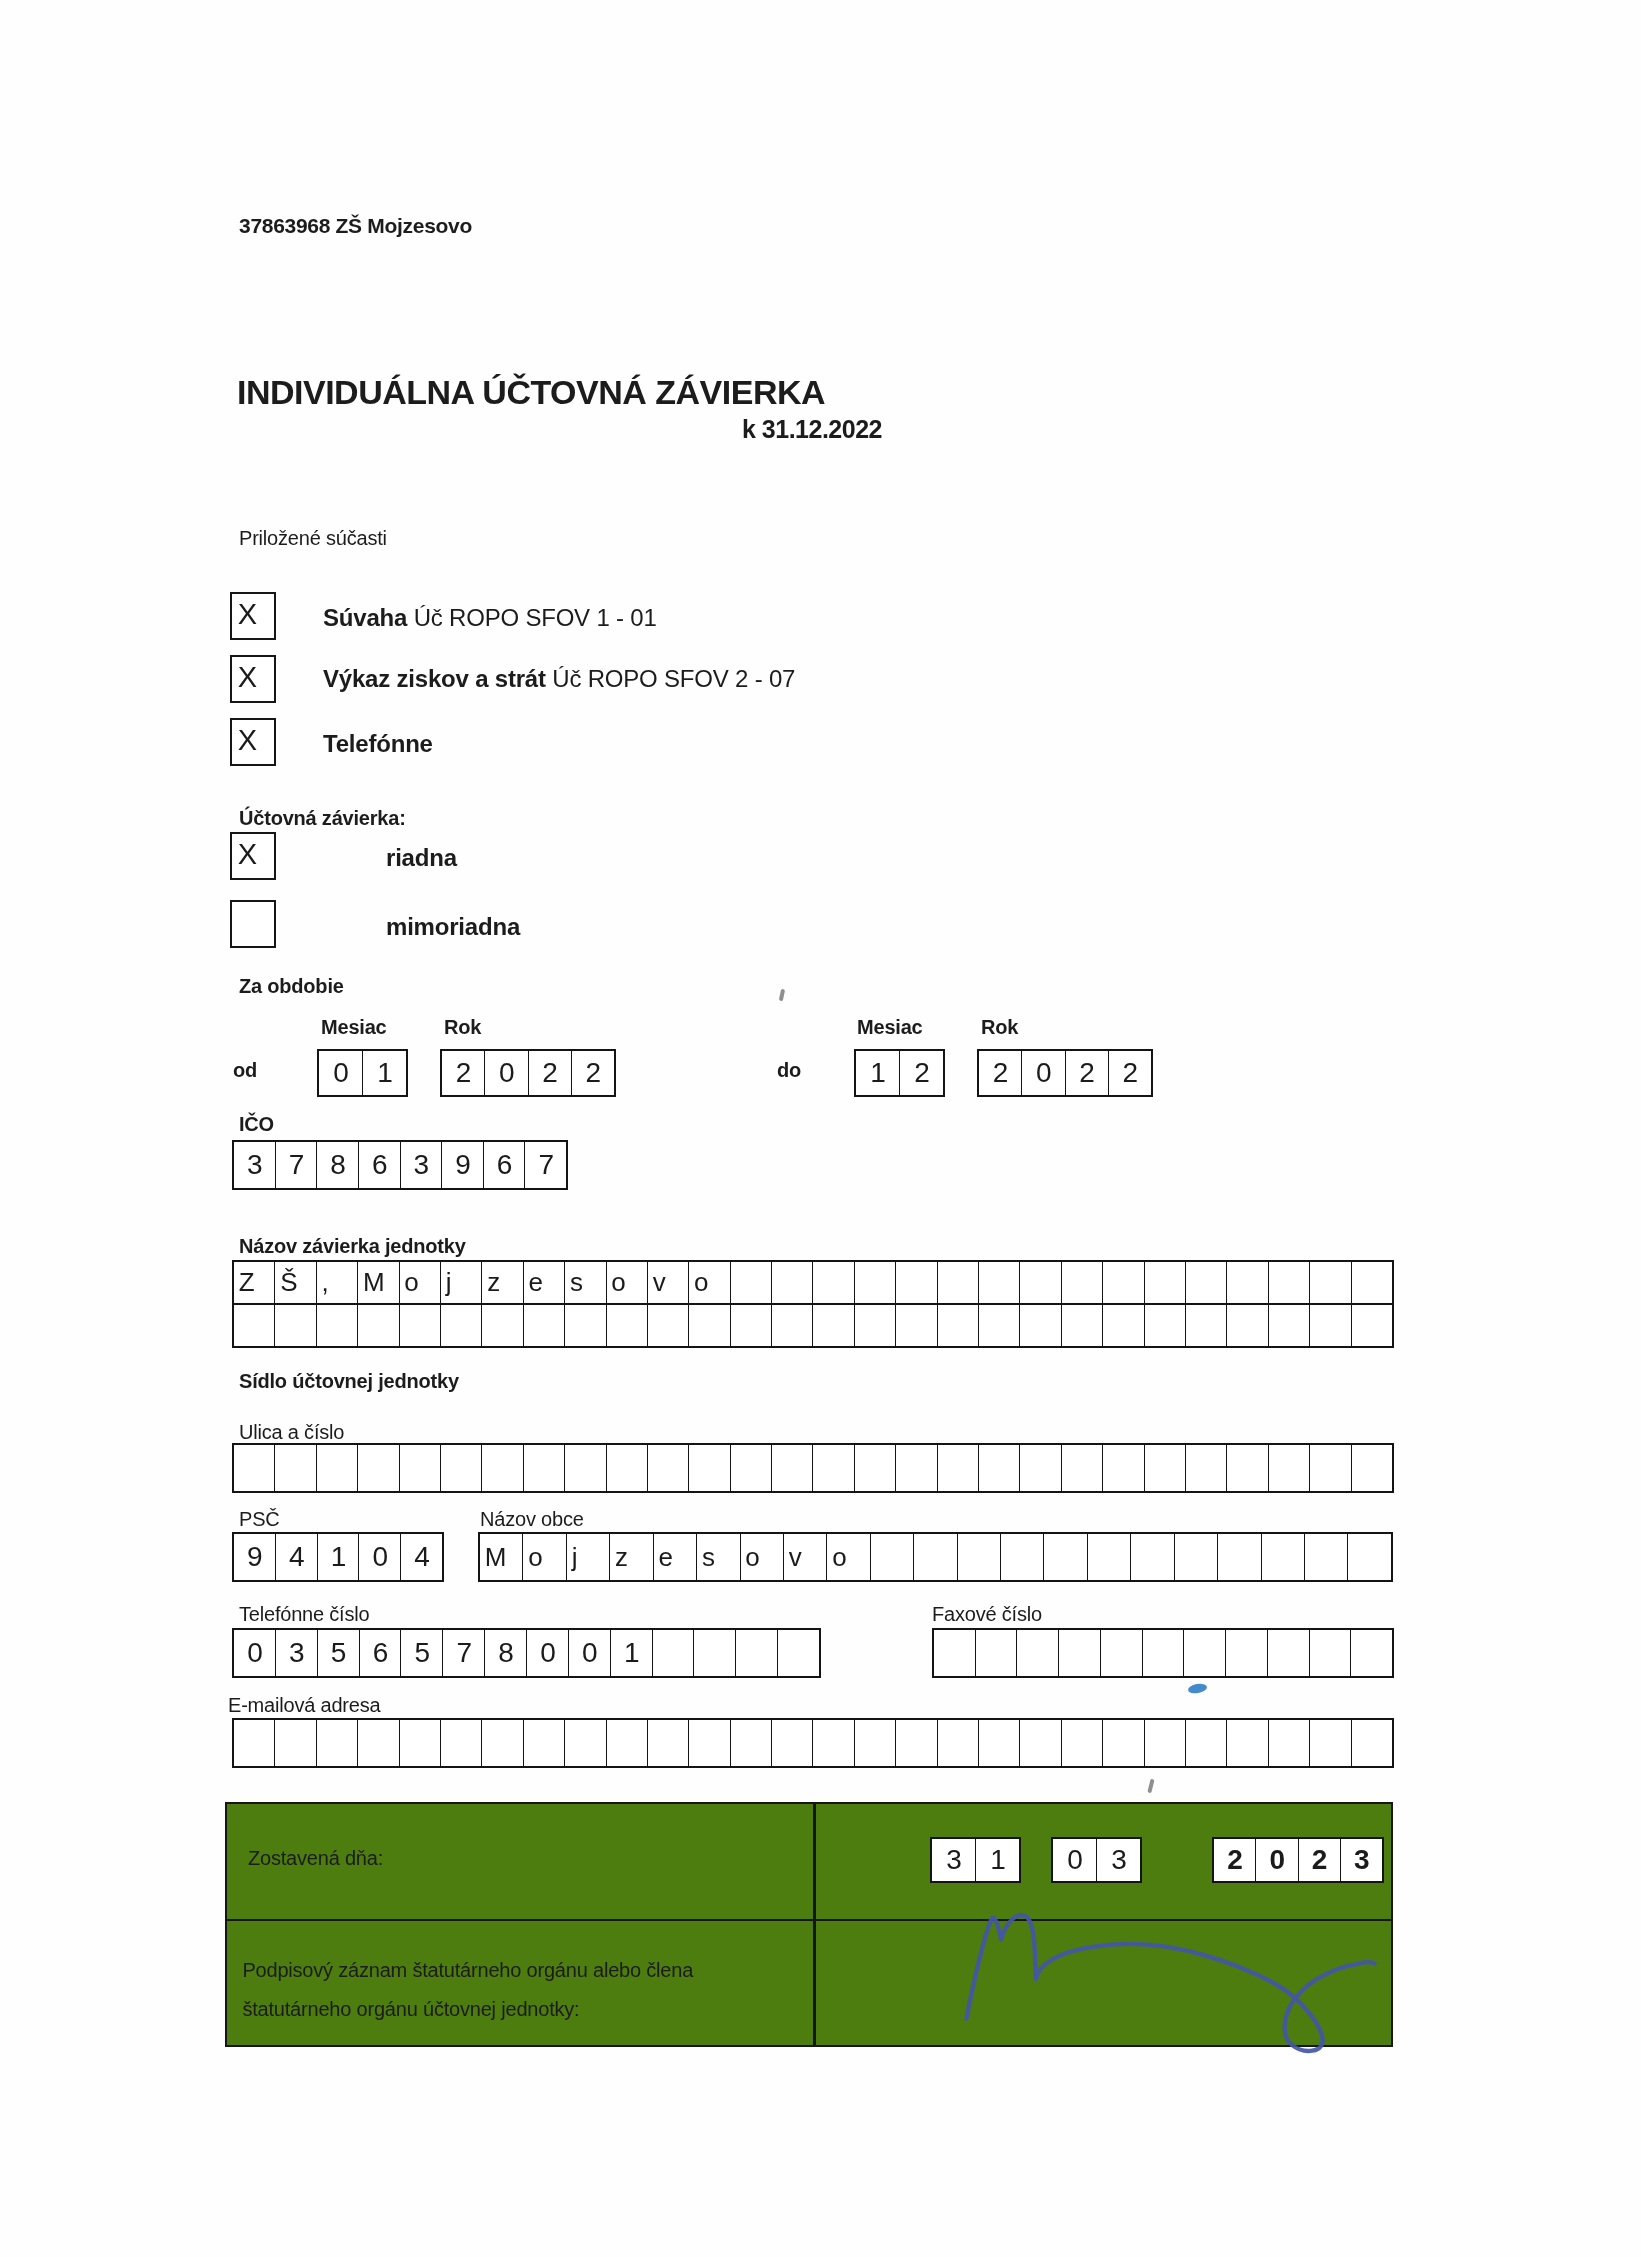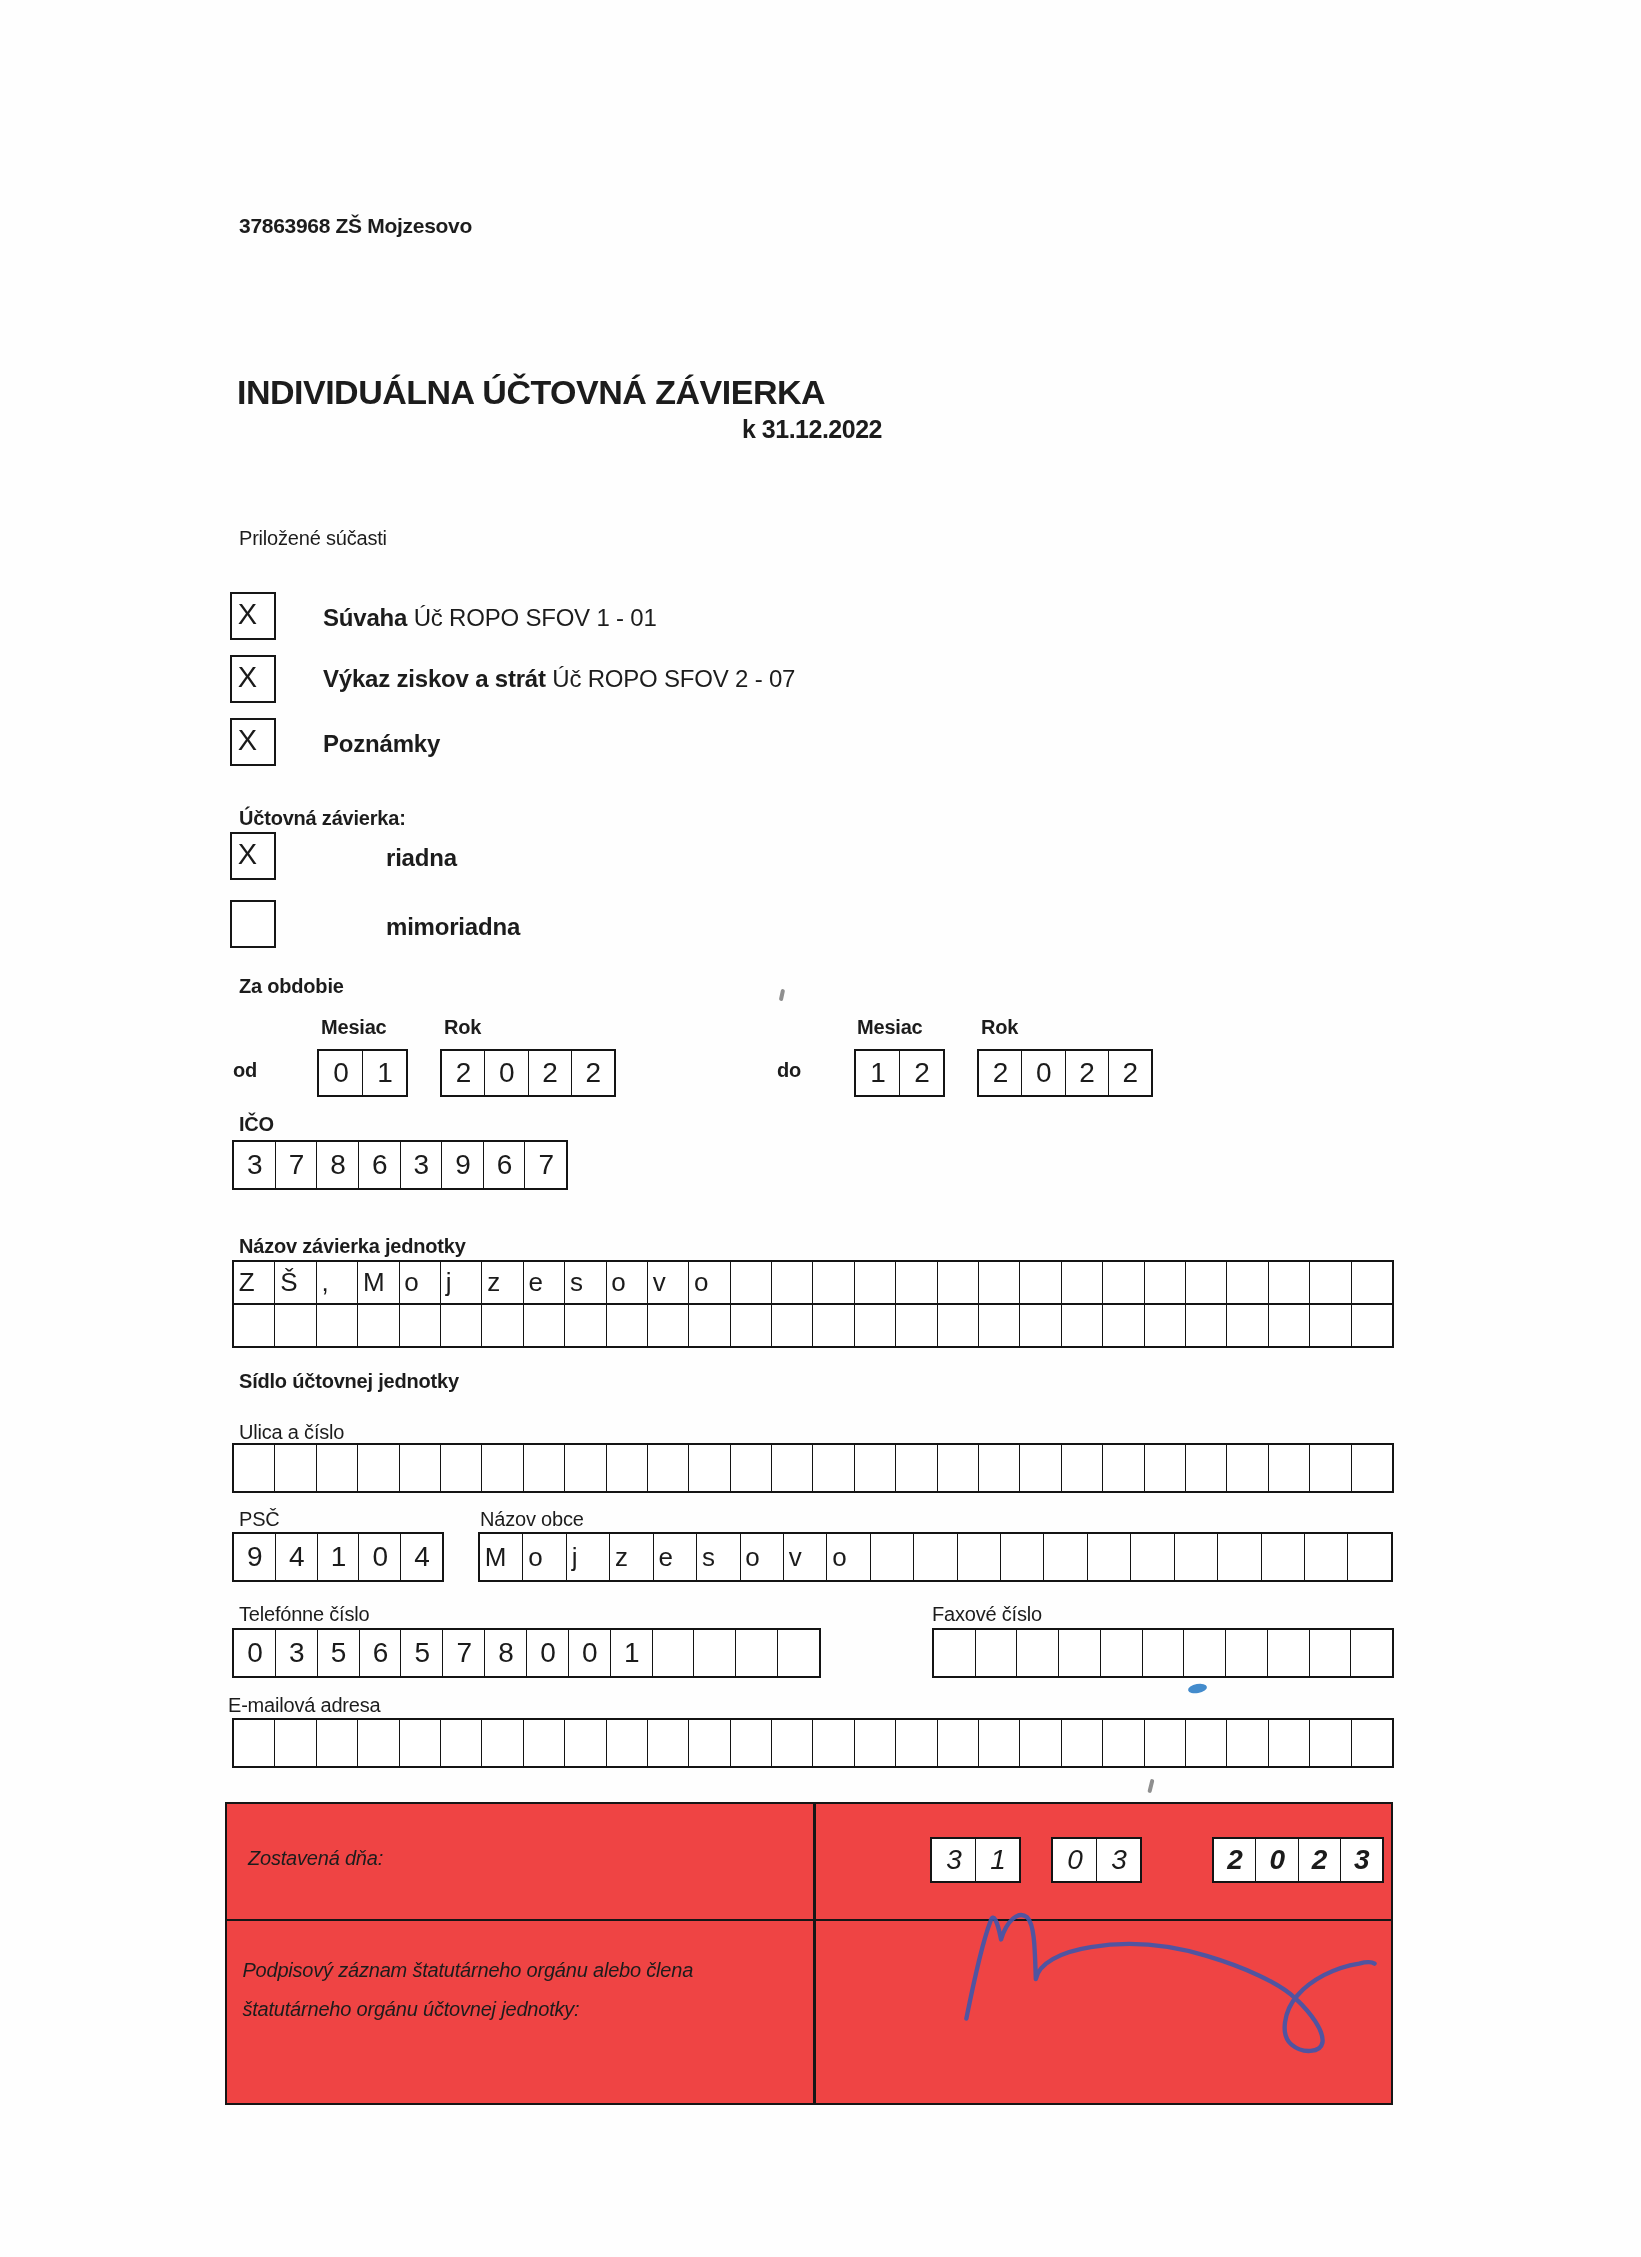--- a/index.html
+++ b/index.html
@@ -65,25 +65,24 @@
     display:flex;align-items:center;justify-content:center;
     font-size:26px;color:#1b1b1b;overflow:hidden;
   }
   .grid-stack .grid-row .cell:last-child{border-right:none;}
   .grid-stack .grid-row .cell.left{justify-content:flex-start;padding-left:4.8px;}
 
   
   .footer-table{
     position:absolute;
     left:225px;top:1802px;
-    width:1168px;height:303px;
+    width:1168px;height:245px;
     border:2.9px solid #161616;
     box-sizing:border-box;
-    background:#ef4444;
-    font-style:italic;
+    background:#4d7c0f;
   }
   .ft-row1{position:absolute;left:0;top:0;width:100%;height:117px;border-bottom:2.9px solid #161616;box-sizing:border-box;}
   .ft-row2{position:absolute;left:0;top:120px;width:100%;bottom:0;}
   .ft-divider{position:absolute;left:586px;top:0;width:2.9px;height:100%;background:#161616;}
   .ft-label{position:absolute;font-size:20px;letter-spacing:-0.2px;}
 
   .speck{position:absolute;background:#8f8f8f;border-radius:1.9px;}
   .ink-mark{position:absolute;width:19.3px;height:8.7px;background:#2f7ec6;border-radius:50%;transform:rotate(-10deg);opacity:0.9;}
 
   .sig-svg{position:absolute;left:941px;top:1898px;z-index:5;}
@@ -111,21 +110,21 @@
     <span class="mark">X</span>
   </div>
   <div class="abs cb-label" style="left:323px;top:665px;">
     <span class="b">Výkaz ziskov a strát</span>
     <span>Úč ROPO SFOV 2 - 07</span>
   </div>
 
   <div class="checkbox" style="left:230px;top:718px;">
     <span class="mark">X</span>
   </div>
-  <div class="abs cb-label b" style="left:323px;top:730px;">Poznámky</div>
+  <div class="abs cb-label b" style="left:323px;top:730px;">Telefónne</div>
 
   <div class="abs section-label b" style="left:239px;top:807px;">Účtovná závierka:</div>
 
   <div class="checkbox" style="left:230px;top:832px;">
     <span class="mark">X</span>
   </div>
   <div class="abs cb-label b" style="left:386px;top:844px;">riadna</div>
 
   <div class="checkbox" style="left:230px;top:900px;">
     <span class="mark"></span>

